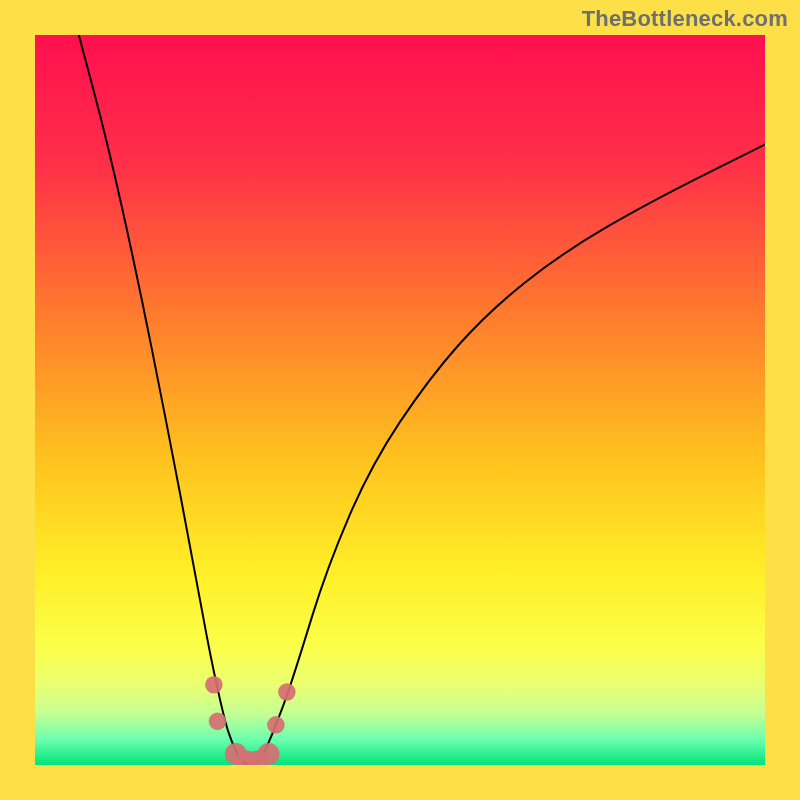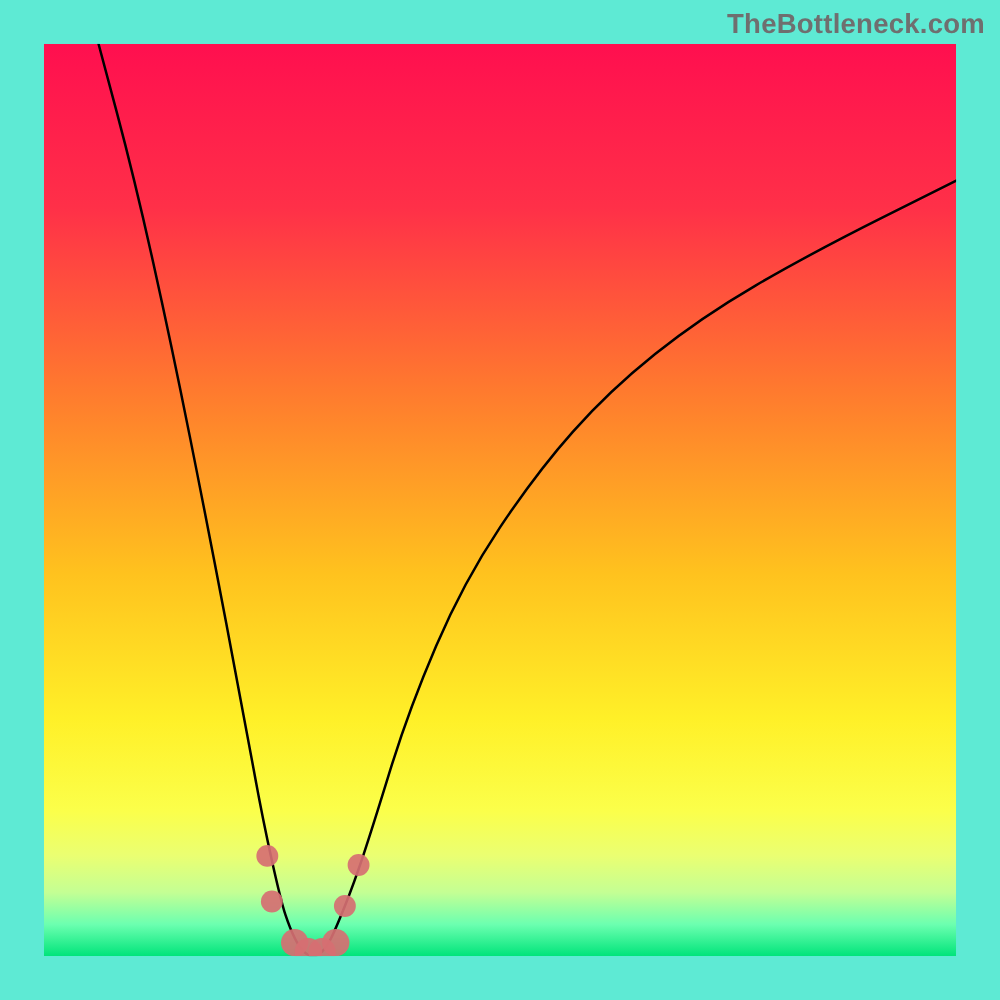--- a/index.html
+++ b/index.html
@@ -8,21 +8,21 @@
     width: 800px;
     height: 800px;
     overflow: hidden;
     background: #000;
     font-family: Arial, Helvetica, sans-serif;
   }
   .frame {
     position: absolute;
     top: 0; left: 0;
     width: 800px; height: 800px;
-    background: #5eead4;
+    background: #fde047;
   }
   .plot-area {
     position: absolute;
     top: 35px;
     left: 35px;
     width: 730px;
     height: 730px;
     overflow: hidden;
   }
   .gradient-bg {

